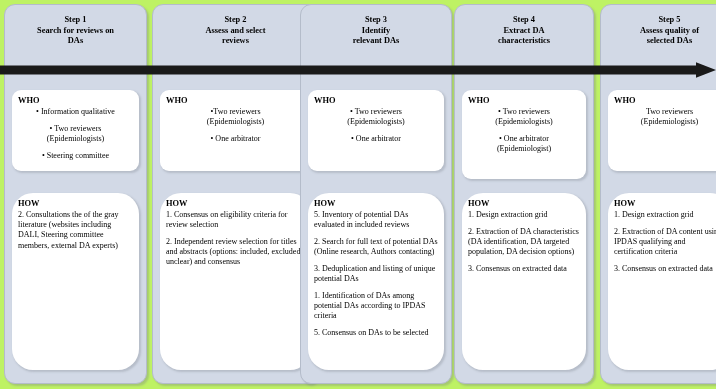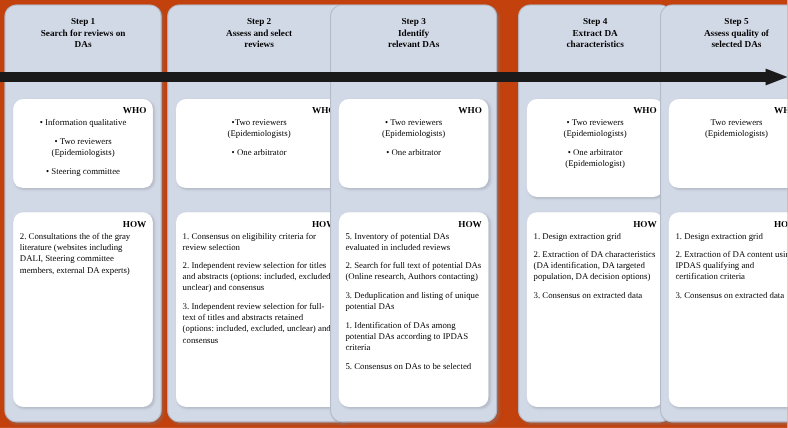--- a/index.html
+++ b/index.html
@@ -8,21 +8,21 @@
     width: 716px;
     height: 389px;
     background: #ffffff;
     font-family: "Liberation Serif", "DejaVu Serif", serif;
   }
 
   #diagram {
     position: relative;
     width: 716px;
     height: 389px;
-    background: #c2410c;
+    background: #bef264;
     overflow: hidden;
   }
 
   
   .step-card {
     position: absolute;
     top: 4px;
     height: 380px;
     background: #d2d9e6;
     border: 1px solid #b4bcca;
@@ -48,30 +48,30 @@
     position: absolute;
     left: 7px;
     right: 7px;
     background: #ffffff;
     border-radius: 9px;
     box-shadow: 1.5px 1.5px 2px rgba(120,125,135,0.30);
     padding: 5px 6px 6px 6px;
   }
 
   .box-heading {
-    text-align: right;
+    text-align: left;
     font-weight: bold;
     font-size: 8.4px;
     line-height: 11px;
     color: #000;
     margin-bottom: 1px;
   }
 
   .who-box { top: 85px; }
-  .how-box { top: 188px; bottom: 13px; }
+  .how-box { top: 188px; bottom: 13px; border-radius: 21px; }
 
   .who-line {
     text-align: center;
     font-size: 8px;
     line-height: 10px;
     color: #000;
     white-space: pre-line;
   }
   .who-line.spaced { margin-top: 7px; }
 
@@ -123,21 +123,20 @@
         <div class="inner-box who-box" style="height: 81px;">
           <div class="box-heading">WHO</div>
           <div class="who-line">•Two reviewers
 (Epidemiologists)</div>
           <div class="who-line spaced">• One arbitrator</div>
         </div>
         <div class="inner-box how-box">
           <div class="box-heading">HOW</div>
           <div class="how-item">1. Consensus on eligibility criteria for review selection</div>
           <div class="how-item">2. Independent review selection for titles and abstracts (options: included, excluded, unclear) and consensus</div>
-          <div class="how-item">3. Independent review selection for full-text of titles and abstracts retained (options: included, excluded, unclear) and consensus</div>
         </div>
       </div>
       <div class="step-card" style="left: 300px; width: 152px;">
         <div class="step-title">Step 3
 Identify
 relevant DAs</div>
         <div class="inner-box who-box" style="height: 81px;">
           <div class="box-heading">WHO</div>
           <div class="who-line">• Two reviewers
 (Epidemiologists)</div>
@@ -145,21 +144,21 @@
         </div>
         <div class="inner-box how-box">
           <div class="box-heading">HOW</div>
           <div class="how-item">5. Inventory of potential DAs evaluated in included reviews</div>
           <div class="how-item">2. Search for full text of potential DAs (Online research, Authors contacting)</div>
           <div class="how-item">3. Deduplication and listing of unique potential DAs</div>
           <div class="how-item">1. Identification of DAs among potential DAs according to IPDAS criteria</div>
           <div class="how-item">5. Consensus on DAs to be selected</div>
         </div>
       </div>
-      <div class="step-card" style="left: 471px; width: 140px;">
+      <div class="step-card" style="left: 454px; width: 140px;">
         <div class="step-title">Step 4
 Extract DA
 characteristics</div>
         <div class="inner-box who-box" style="height: 89px;">
           <div class="box-heading">WHO</div>
           <div class="who-line">• Two reviewers
 (Epidemiologists)</div>
           <div class="who-line spaced">• One arbitrator
 (Epidemiologist)</div>
         </div>

